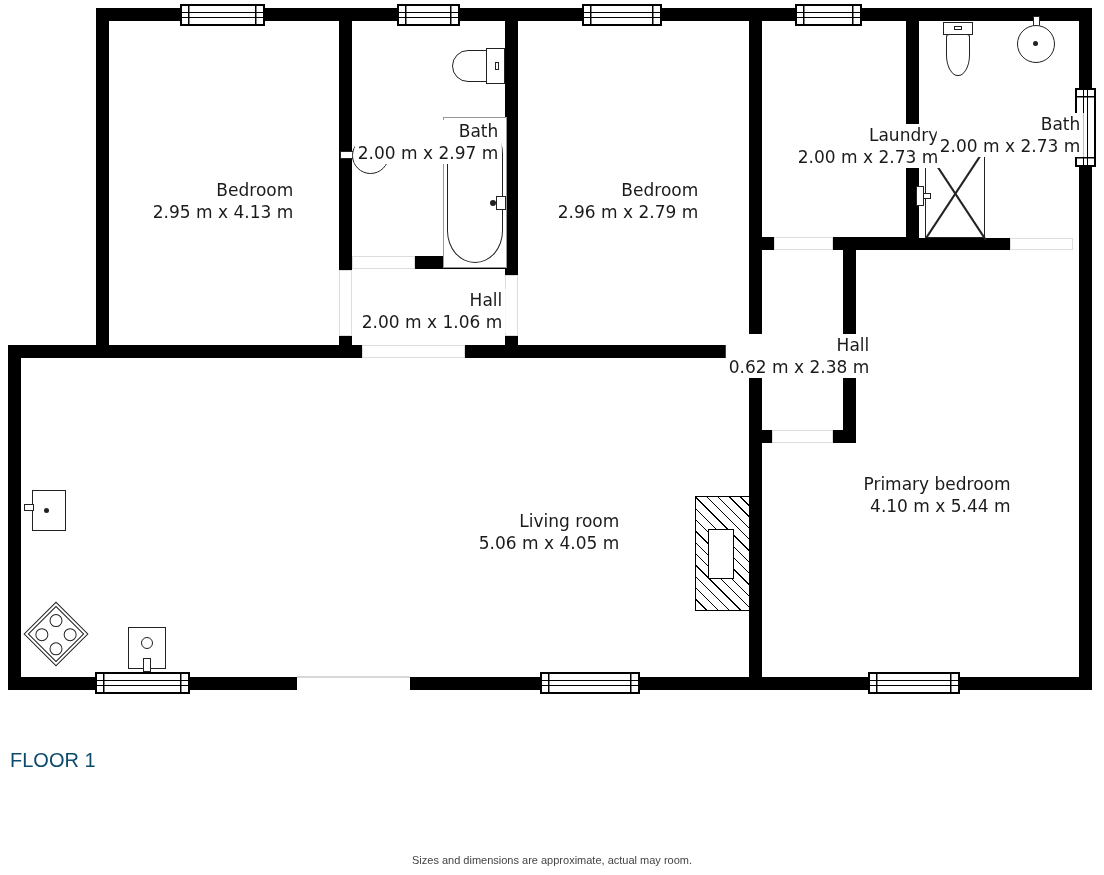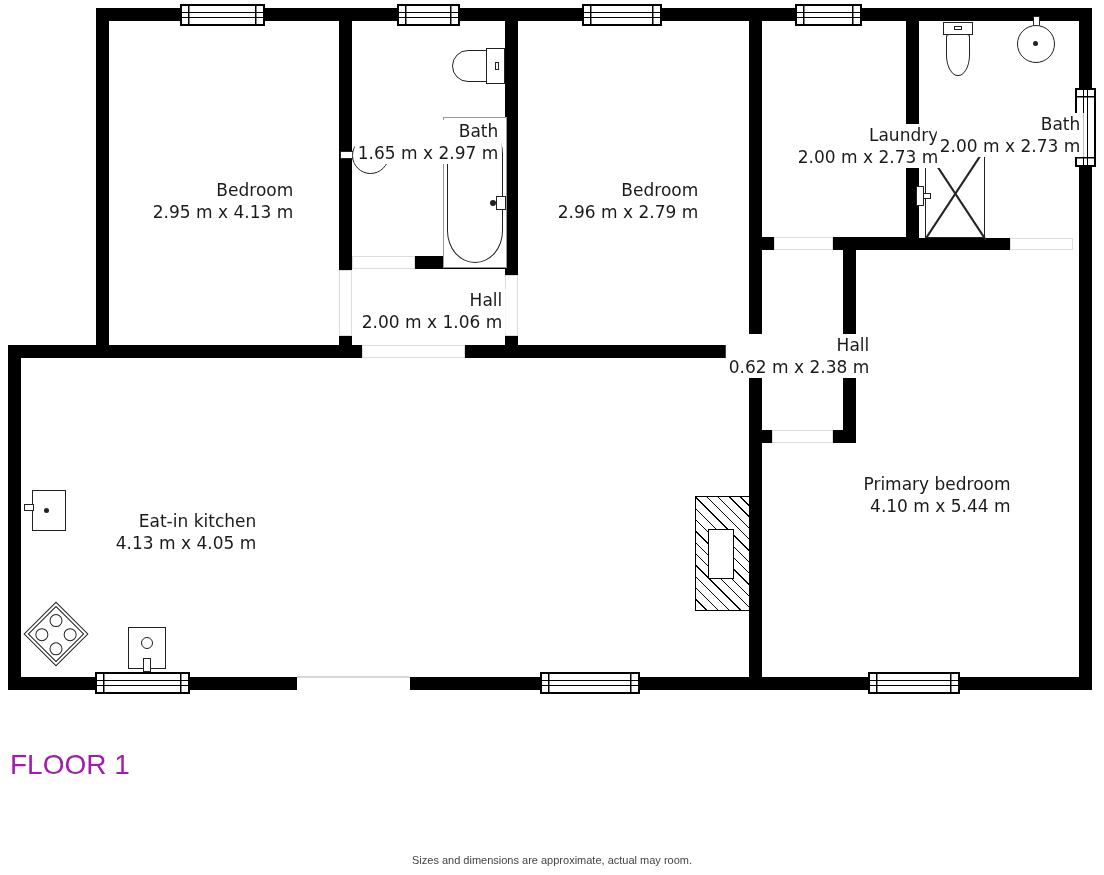--- a/index.html
+++ b/index.html
@@ -25,21 +25,21 @@
   
   .fx{position:absolute;box-sizing:border-box;z-index:2;}
   .outl{border:1.5px solid #222;background:#fff;}
   .thin{border:1px solid #999;background:#fff;}
   .dot{border-radius:50%;background:#222;}
   .circ{border-radius:50%;}
   .diag{position:absolute;height:1.5px;background:#222;transform-origin:0 50%;}
   
   .lbl{position:absolute;transform:translate(-50%,-50%);text-align:right;z-index:6;
        font-size:17px;line-height:22px;color:#1b1b1b;white-space:nowrap;background:#fff;padding:0 3px;}
-  .floor-title{position:absolute;left:10px;top:749px;font-size:28px;color:#a21caf;z-index:6;
+  .floor-title{position:absolute;left:10px;top:749px;font-size:20px;color:#0c4a6e;z-index:6;
        font-family:"Liberation Sans",sans-serif;background:none;}
   .disclaimer{position:absolute;left:0;right:0;top:854px;text-align:center;font-size:11px;color:#444;
        font-family:"Liberation Sans",sans-serif;z-index:6;}
   
   .stove{transform:rotate(45deg);}
   .stove-inner{position:absolute;left:2px;top:2px;right:2px;bottom:2px;border:1px solid #222;}
   .burner{position:absolute;width:13px;height:13px;border:1.5px solid #222;border-radius:50%;box-sizing:border-box;background:#fff;}
 </style>
 </head>
 <body>
@@ -136,21 +136,21 @@
               background:repeating-linear-gradient(45deg,#fff 0 7px,#000 7px 8px);">
     <div class="fx" style="left:12px;top:32px;width:26px;height:50px;background:#fff;border:1px solid #000;"></div>
   </div>
 
   <div class="lbl" style="left:223px;top:201px;">
     <div>Bedroom</div>
     <div>2.95 m x 4.13 m</div>
   </div>
   <div class="lbl" style="left:428px;top:142px;">
     <div>Bath</div>
-    <div>1.65 m x 2.97 m</div>
+    <div>2.00 m x 2.97 m</div>
   </div>
   <div class="lbl" style="left:628px;top:201px;">
     <div>Bedroom</div>
     <div>2.96 m x 2.79 m</div>
   </div>
   <div class="lbl" style="left:868px;top:146px;">
     <div>Laundry</div>
     <div>2.00 m x 2.73 m</div>
   </div>
   <div class="lbl" style="left:1010px;top:135px;">
@@ -158,23 +158,23 @@
     <div>2.00 m x 2.73 m</div>
   </div>
   <div class="lbl" style="left:432px;top:311px;">
     <div>Hall</div>
     <div>2.00 m x 1.06 m</div>
   </div>
   <div class="lbl" style="left:799px;top:356px;">
     <div>Hall</div>
     <div>0.62 m x 2.38 m</div>
   </div>
-  <div class="lbl" style="left:186px;top:532px;">
-    <div>Eat-in kitchen</div>
-    <div>4.13 m x 4.05 m</div>
+  <div class="lbl" style="left:549px;top:532px;">
+    <div>Living room</div>
+    <div>5.06 m x 4.05 m</div>
   </div>
   <div class="lbl" style="left:937px;top:495px;">
     <div>Primary bedroom</div>
     <div>4.10 m x 5.44 m</div>
   </div>
 
   <div class="floor-title">FLOOR 1</div>
   <div class="disclaimer">Sizes and dimensions are approximate, actual may room.</div>
 
 </div>

